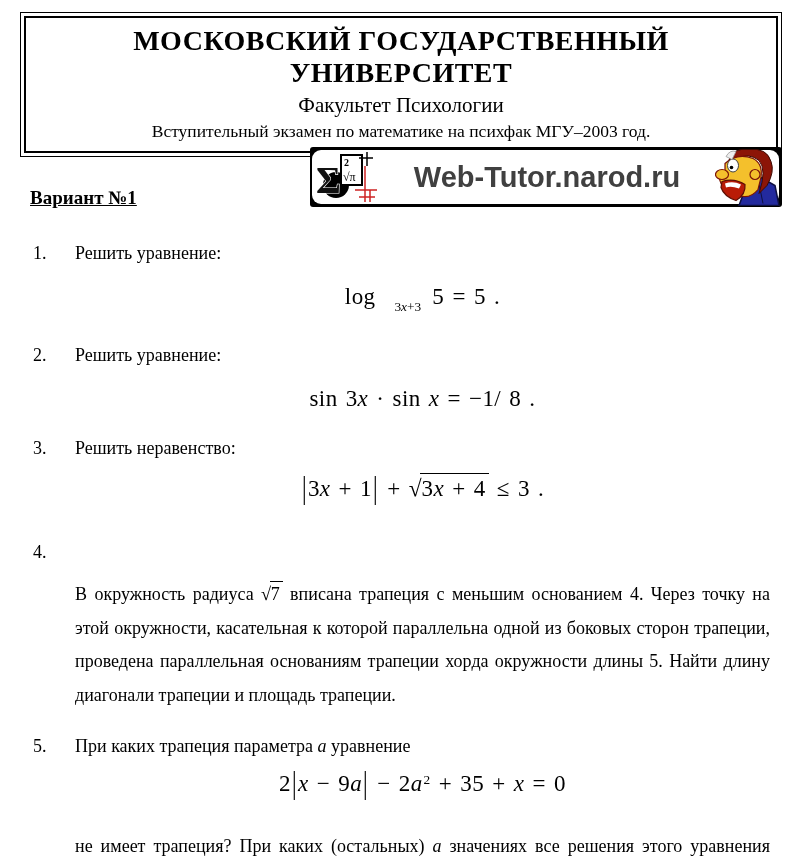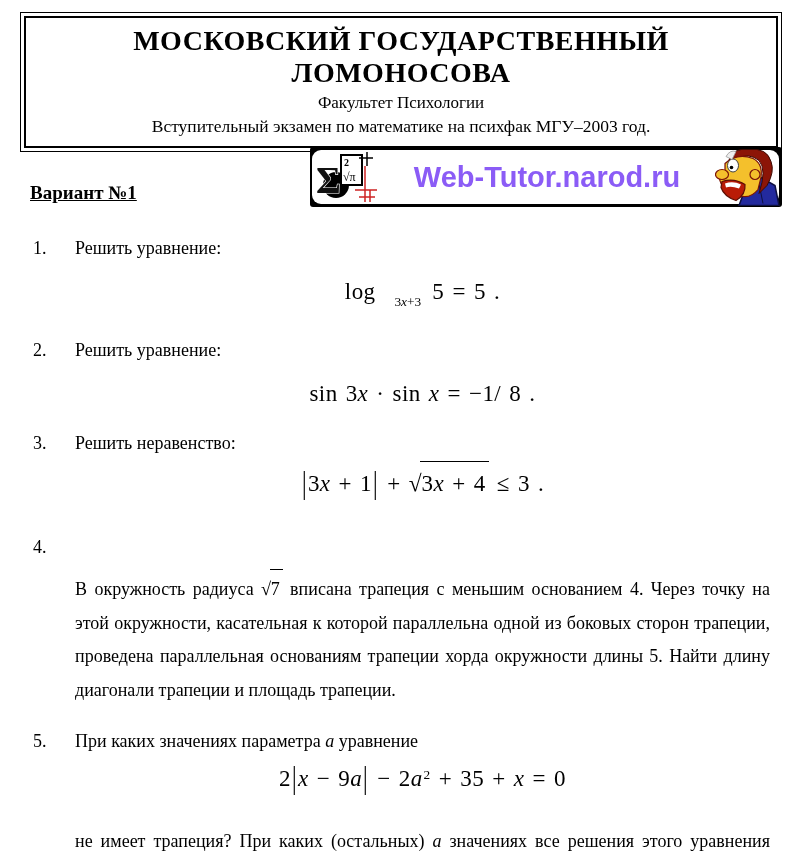--- a/index.html
+++ b/index.html
@@ -4,35 +4,35 @@
 <style>
   html,body{margin:0;padding:0;background:#fff;}
   body{width:800px;height:861px;overflow:hidden;position:relative;
        font-family:"Liberation Serif",serif;color:#000;}
 
   
   .header-box{margin:12px 18px 0 20px;border:1px solid #000;padding:3px;}
   .header-inner{border:2px solid #000;text-align:center;padding:7px 6px 9px;}
   .h1{font-size:28px;font-weight:bold;line-height:1.15;letter-spacing:.5px;}
   .h2{font-size:19px;font-weight:bold;letter-spacing:3px;margin-top:4px;}
-  .h3{font-size:17px;margin-top:4px;}
+  .h3{font-size:21px;margin-top:4px;}
   .h4{font-size:17.5px;margin-top:3px;}
 
   
   .variant{margin:30px 0 0 30px;font-size:19px;font-weight:bold;text-decoration:underline;}
 
   
   .banner{position:absolute;left:310px;top:147px;width:472px;height:60px;
           background:#000;border-radius:3px;}
   .banner-inner{position:absolute;left:2px;top:3px;right:3px;bottom:3px;
           background:#fff;border-radius:9px;display:flex;align-items:center;
           padding-right:62px;}
   .logo-svg{width:62px;height:50px;margin-left:3px;flex:0 0 auto;}
   .banner-text{flex:1;text-align:center;font-family:"Liberation Sans",sans-serif;
-          font-weight:bold;font-size:29px;color:#8b5cf6;white-space:nowrap;}
+          font-weight:bold;font-size:29px;color:#404040;white-space:nowrap;}
   .cartoon-svg{position:absolute;right:1px;top:0px;width:66px;height:59px;}
 
   
   .prob{display:flex;margin:0 30px 0 33px;font-size:18px;}
   .pnum{flex:0 0 42px;}
   .pbody{flex:1;}
   .just{text-align:justify;line-height:33.5px;margin-top:36px;}
   #p1{margin-top:34px;}
   #p2{margin-top:26px;}
   #p3{margin-top:20px;}
@@ -43,28 +43,28 @@
   
   .eq{margin:14px 30px 0 75px;text-align:center;font-size:23px;
       line-height:38px;letter-spacing:.4px;word-spacing:2px;}
   .eq3m{margin-top:10px;}
   .eq5m{margin-top:8px;}
   .eq i, .pbody i, .outro i{font-style:italic;font-family:"Liberation Serif",serif;}
   .sub{font-size:.58em;position:relative;top:.5em;letter-spacing:0;margin:0 3px 0 19px;}
   .sup{font-size:.58em;position:relative;top:-.55em;margin-left:1px;}
   .bar{display:inline-block;transform:scaleY(1.35);transform-origin:50% 55%;margin:0 1px;}
   .sqrtsym{font-size:1.02em;}
-  .radover{border-top:1.6px solid #000;padding:9px 3px 0 1px;margin-left:-1.5px;}
+  .radover{border-top:1.6px solid #000;padding:2px 3px 0 1px;margin-left:-1.5px;}
 </style>
 </head>
 <body>
 
 <div class="header-box">
   <div class="header-inner">
-    <div class="h1">МОСКОВСКИЙ ГОСУДАРСТВЕННЫЙ ЛОМОНОСОВА</div>
+    <div class="h1">МОСКОВСКИЙ ГОСУДАРСТВЕННЫЙ УНИВЕРСИТЕТ</div>
     <div class="h3">Факультет Психологии</div>
     <div class="h4">Вступительный экзамен по математике на психфак МГУ–2003 год.</div>
   </div>
 </div>
 
 <div class="variant">Вариант №1</div>
 
 <div class="banner">
   <div class="banner-inner">
     <svg class="logo-svg" viewBox="0 0 62 50">
@@ -115,17 +115,17 @@
 </div>
 <div class="eq eq3m"><span class="bar">|</span><span>3</span><i>x</i><span> + 1</span><span class="bar">|</span><span> + </span><span class="sqrtsym">√</span><span class="radover"><span>3</span><i>x</i><span> + 4</span></span><span> ≤ 3</span><span> .</span></div>
 
 <div class="prob" id="p4">
   <span class="pnum">4.</span>
   <span class="pbody just"><span>В окружность радиуса </span><span class="sqrtsym">√</span><span class="radover">7</span><span> вписана трапеция с меньшим основанием 4. Через точку на этой окружности, касательная к которой параллельна одной из боковых сторон трапеции, проведена параллельная основаниям трапеции хорда окружности длины 5. Найти длину диагонали трапеции и площадь трапеции.</span></span>
 </div>
 
 <div class="prob" id="p5">
   <span class="pnum">5.</span>
-  <span class="pbody"><span>При каких значениях параметра </span><i>a</i><span> уравнение</span></span>
+  <span class="pbody"><span>При каких трапеция параметра </span><i>a</i><span> уравнение</span></span>
 </div>
 <div class="eq eq5m"><span>2</span><span class="bar">|</span><i>x</i><span> − 9</span><i>a</i><span class="bar">|</span><span> − 2</span><i>a</i><span class="sup">2</span><span> + 35 + </span><i>x</i><span> = 0</span></div>
 
 <div class="outro just"><span>не имеет трапеция? При каких (остальных) </span><i>a</i><span> значениях все решения этого уравнения принадлежат отрезку [−30; 63]?</span></div>
 
 </body></html>

